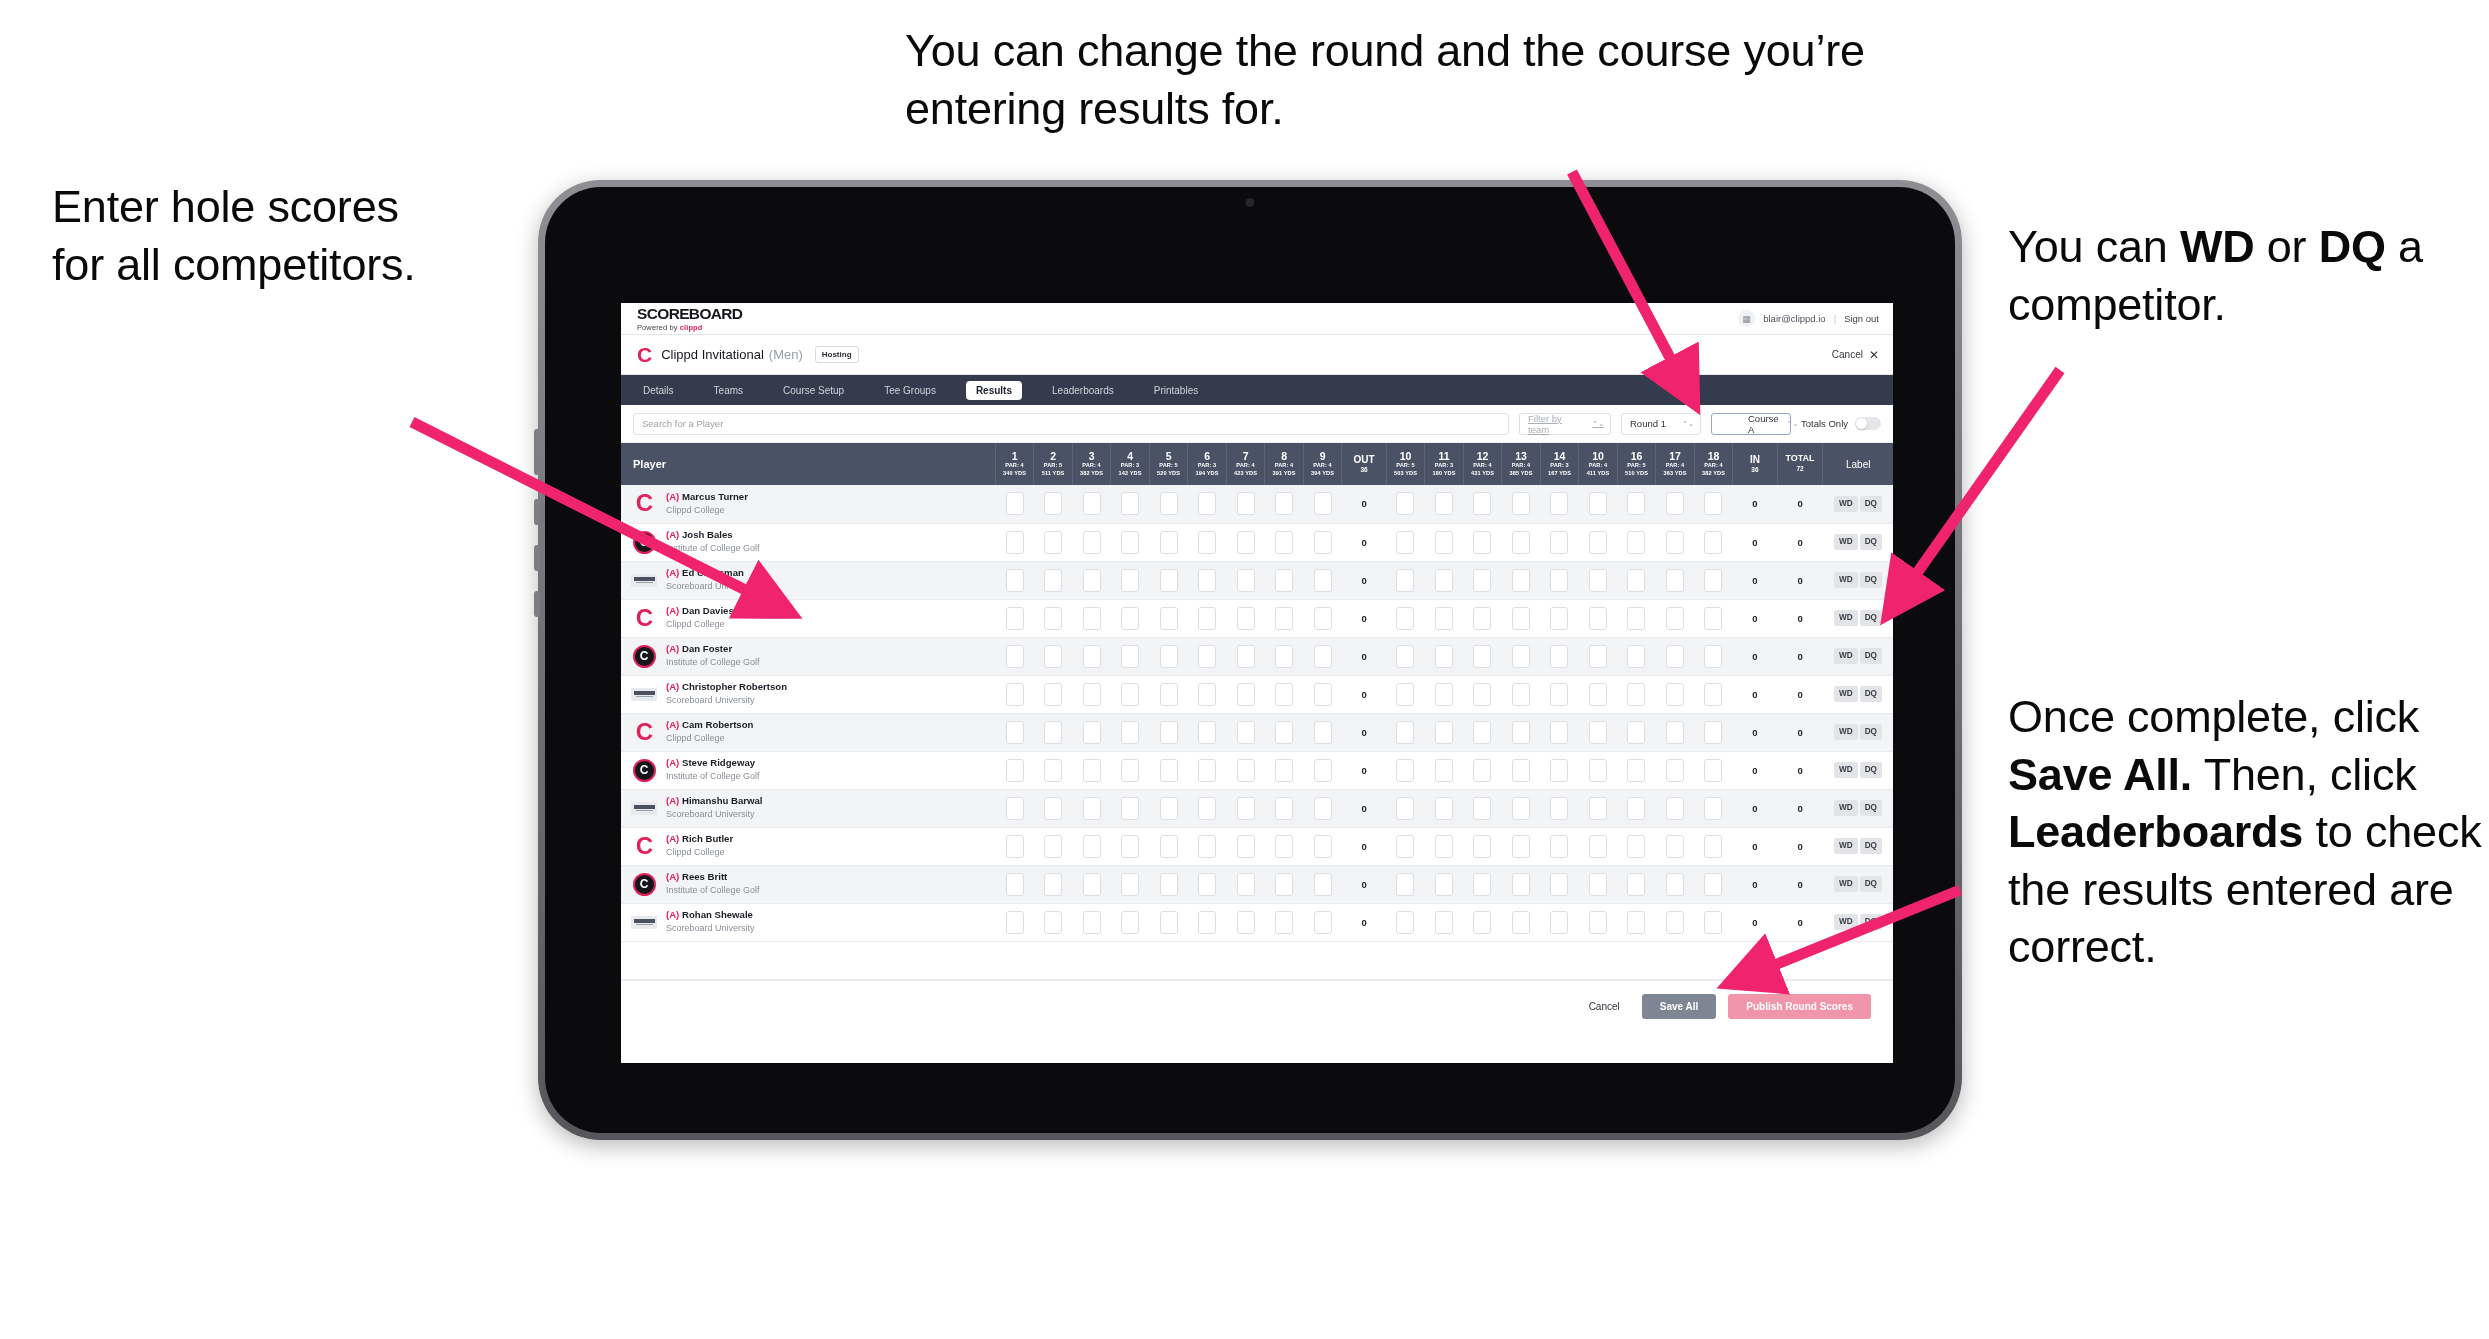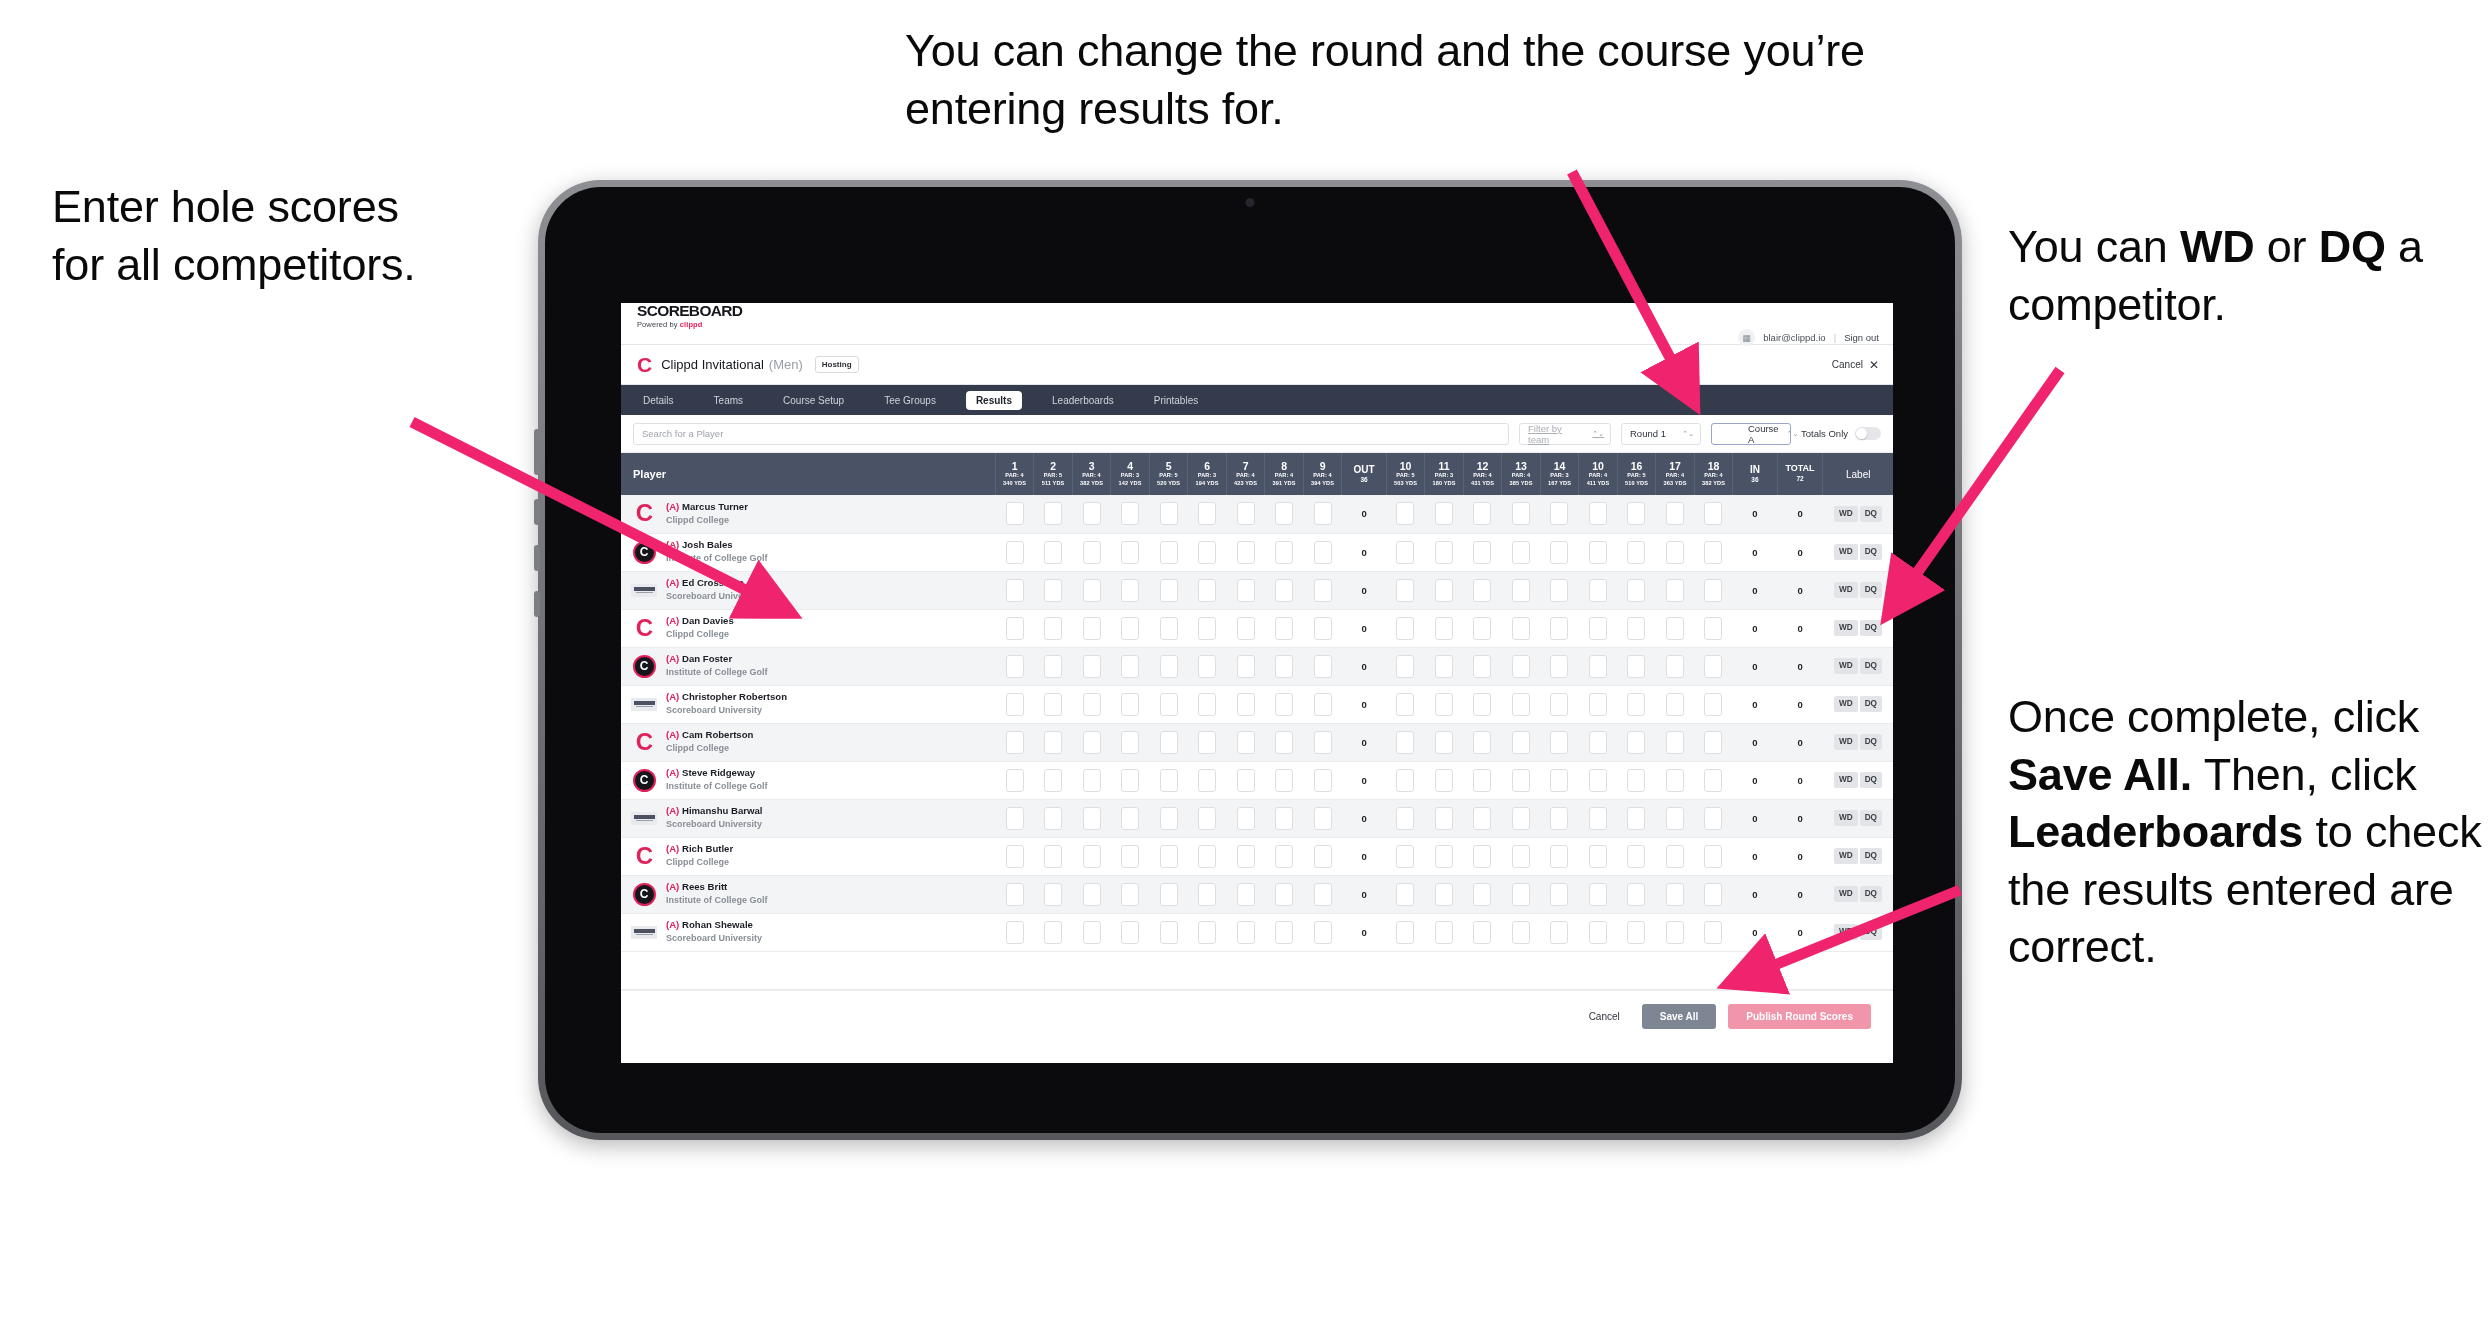--- a/index.html
+++ b/index.html
@@ -66,22 +66,22 @@
     position: absolute;
     left: 76px; top: 116px;
     width: 1272px; height: 760px;
     background: #ffffff;
     overflow: hidden;
     font-size: 11px;
   }
 
   
   #topnav {
-    height: 42px; background: #fff; display: flex; align-items: stretch;
-    border-bottom: 1px solid #e3e5e8; position: relative; flex-direction: column;
+    height: 32px; background: #fff; display: flex; align-items: stretch;
+    border-bottom: 1px solid #e3e5e8; position: relative;
   }
   #brand { display:flex; flex-direction: column; justify-content:center; padding: 0 14px 0 16px; }
   #brand-main {
     font-family: "Liberation Sans", sans-serif;
     font-weight: 700; font-size: 15px; letter-spacing: -0.6px;
     color: #14161c; line-height: 1; transform: scaleX(1.03); transform-origin:left;
   }
   #brand-sub { font-size: 7.5px; color: #3b3f46; margin-top: 2px; letter-spacing: .1px;}
   #brand-sub .pink { color: #e0215a; font-weight: 700; }
   #mainnav { display: flex; align-items: stretch; }
@@ -194,21 +194,21 @@
   }
   .logo-ring span { color:#fff; font-weight:700; font-size:12px; line-height:1; }
   .logo-sb {
     width: 26px; height: 13px; background:#e9eaed; display:flex; flex-direction:column;
     align-items:center; justify-content:center; gap:1px;
   }
   .logo-sb i { display:block; width:21px; height:4px; background:#4b5160; }
   .logo-sb u { display:block; width:17px; height:1.5px; background:#9aa0ab; text-decoration:none;}
   .pname { font-size: 9.6px; font-weight:700; color:#1b1e25; line-height:1.35; }
   .pname .amateur { color:#e0215a; }
-  .pteam { font-size: 9px; color:#898e97; line-height:1.35;font-weight:bold; }
+  .pteam { font-size: 9px; color:#898e97; line-height:1.35; }
 
   td.cell { text-align:center; }
   .score-box {
     width: 18px; height: 23px; border: 1px solid #dcdee2; border-radius: 3px;
     background:#fff; margin: 0 auto; display:block;
   }
   td.sumcell { text-align:center; font-size: 9.5px; color:#21242b; font-weight:600; }
   td.labelcell { }
   .label-btns { display:flex; gap: 2px; justify-content:center; }
   .lbtn {

